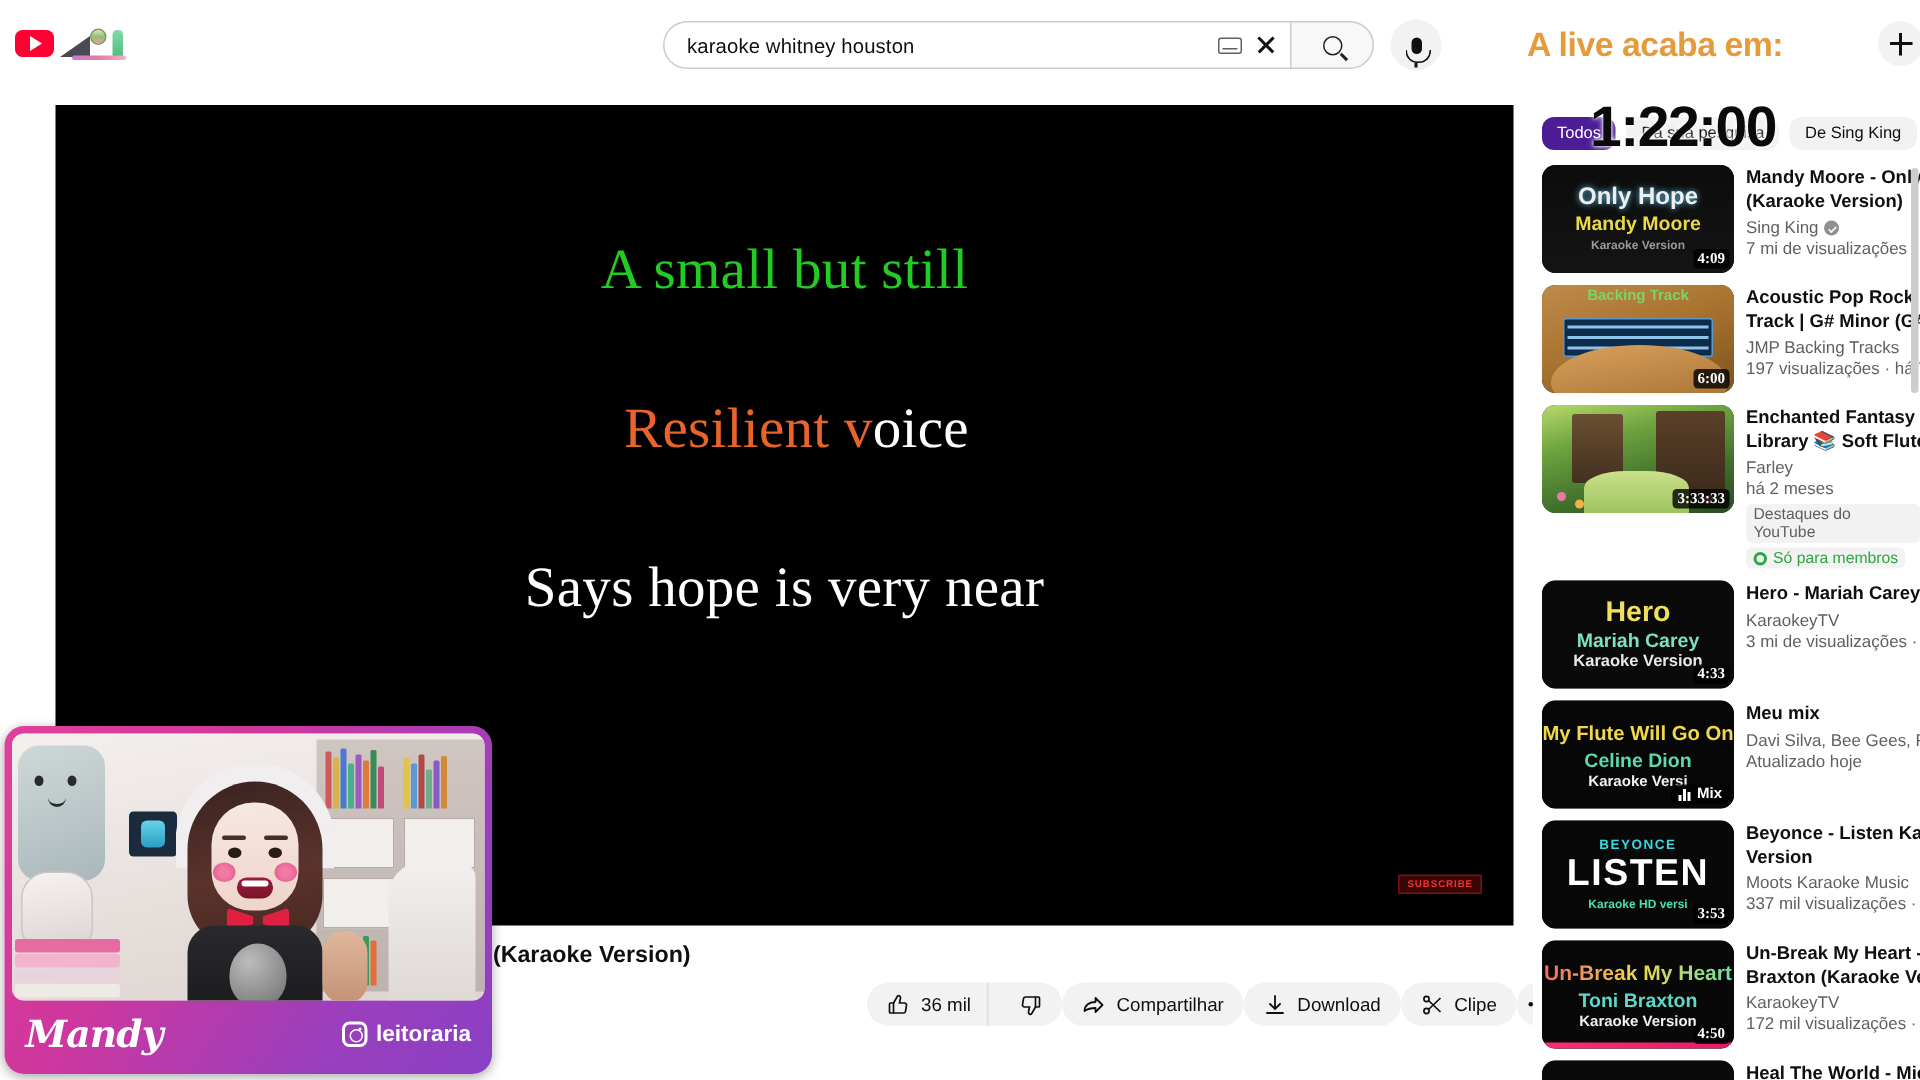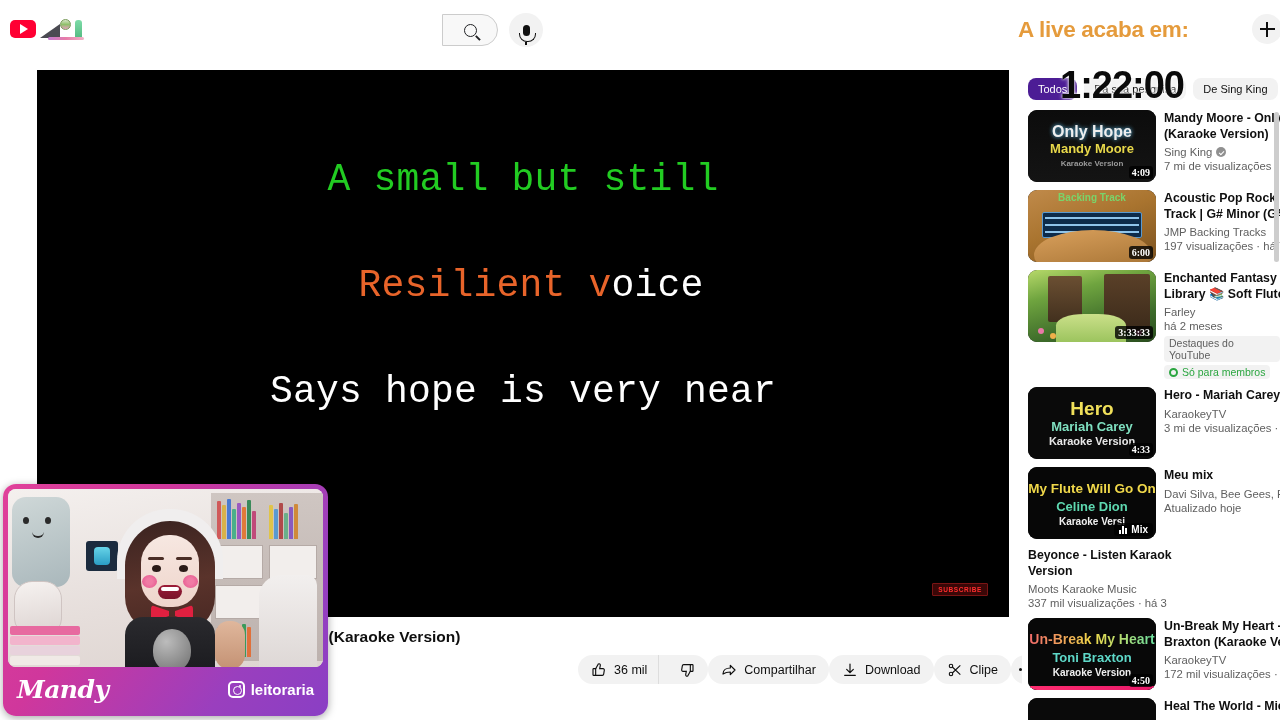--- a/index.html
+++ b/index.html
@@ -138,21 +138,21 @@
   .player {
     position: absolute; left: 37px; top: 70px; width: 972px; height: 547px;
     background: #000; overflow: hidden;
   }
   .lyrics {
     position: absolute; left: 0; top: 0; width: 100%; height: 100%;
   }
   .lyric-line {
     position: absolute; width: 100%; text-align: center;
     font-size: 38px; font-weight: 500; letter-spacing: .2px;
-    font-family: Liberation Mono, monospace;
+    font-family: Liberation Serif, serif;
   }
   .lyric-1 { top: 88px;  color: #22cc22; }
   .lyric-2 { top: 194px; }
   .lyric-2 .sung   { color: #e8642a; margin-left: 16px; }
   .lyric-2 .unsung { color: #ffffff; }
   .lyric-3 { top: 300px; color: #ffffff; }
   .subscribe-wm {
     position: absolute; right: 21px; bottom: 21px;
     font-size: 6.5px; font-weight: bold; letter-spacing: .6px;
     color: #ff2d2d; border: 1px solid #7a1414; background: #3a0707;
@@ -463,20 +463,25 @@
         </div>
       <div class="chan-art">
         <span class="stair"></span>
           <span class="globe"></span>
           <span class="bar"></span>
           <span class="base"></span>
       </div>
     </div>
 
     <div class="searchwrap">
+      <div class="searchbox">
+        <span class="search-text">karaoke whitney houston</span>
+        <span class="kbd-icon"></span>
+        <span class="x-icon"></span>
+      </div>
       <div class="search-btn">
         <span class="mag"></span>
       </div>
       <div class="mic-btn">
         <span class="mic-body"></span>
       </div>
     </div>
   </div>
 
   <div class="live-banner">
@@ -744,20 +749,29 @@
       <div class="vinfo">
         <div class="vtitle">Meu mix</div>
         <div class="vchan">
           <span>Davi Silva, Bee Gees, Radioh</span>
         </div>
         <div class="vmeta">Atualizado hoje</div>
       </div>
     </div>
 
     <div class="vitem">
+      <div class="thumb">
+        <div class="beyonce-bg"></div>
+        <div class="ta">
+          <div class="l3" style="color:#3ad8e0;font-size:9px;letter-spacing:1px">BEYONCE</div>
+          <div class="l1" style="color:#fff;font-size:25px;letter-spacing:1px;line-height:26px">LISTEN</div>
+          <div class="l3" style="color:#4ce0a8;font-size:8px;margin-top:2px">Karaoke HD versi</div>
+        </div>
+        <span class="dur">3:53</span>
+      </div>
       <div class="vinfo">
         <div class="vtitle">Beyonce - Listen Karaok</div>
         <div class="vtitle">Version</div>
         <div class="vchan">
           <span>Moots Karaoke Music</span>
         </div>
         <div class="vmeta">337 mil visualizações · há 3</div>
       </div>
     </div>
 

